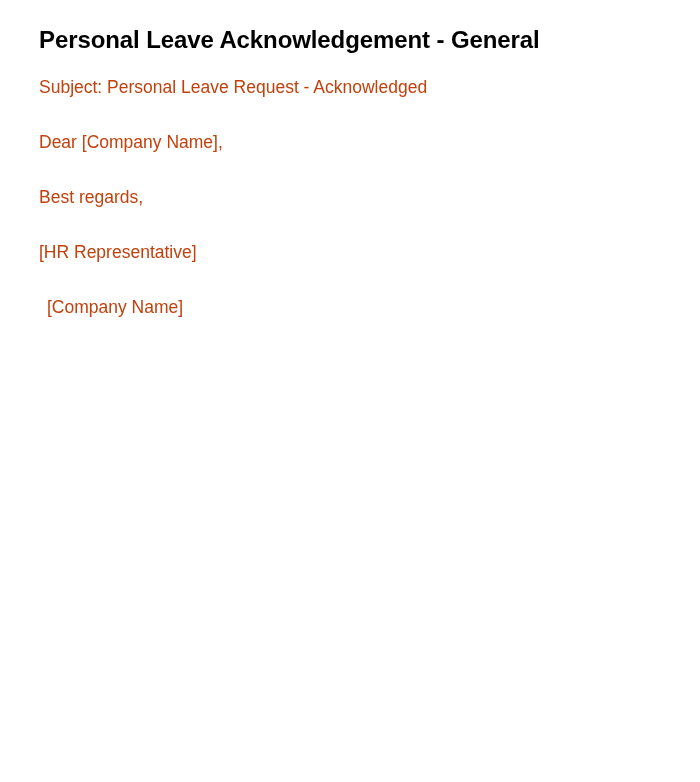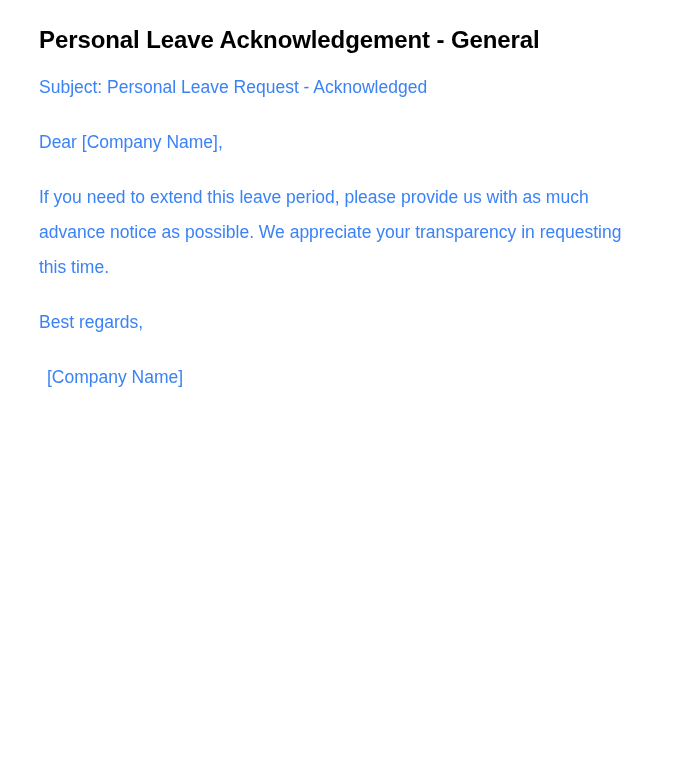--- a/index.html
+++ b/index.html
@@ -37,21 +37,21 @@
     line-height: 32px;
     color: #000000;
     letter-spacing: -0.1px;
     margin: 0 0 14px 0;
   }
 
   .doc-paragraph {
     font-size: 17.5px;
     font-weight: normal;
     line-height: 35px;
-    color: #3b82f6;
+    color: #c2410c;
     margin: 0 0 20px 0;
     text-align: left;
     word-wrap: break-word;
   }
 
   .doc-paragraph:last-child {
     margin-bottom: 0;
     margin-left: 8px;
   }
 </style>
@@ -62,21 +62,21 @@
   <article class="doc-body">
 
     <h1 class="doc-title">Personal Leave Acknowledgement - General</h1>
 
     <p class="doc-paragraph">Subject: Personal Leave Request - Acknowledged</p>
 
     <p class="doc-paragraph">Dear [Company Name],</p>
 
 
 
-    <p class="doc-paragraph">If you need to extend this leave period, please provide us with as much advance notice as possible. We appreciate your transparency in requesting this time.</p>
 
     <p class="doc-paragraph">Best regards,</p>
 
+    <p class="doc-paragraph">[HR Representative]</p>
 
     <p class="doc-paragraph">[Company Name]</p>
 
   </article>
 </div>
 
 </body></html>

